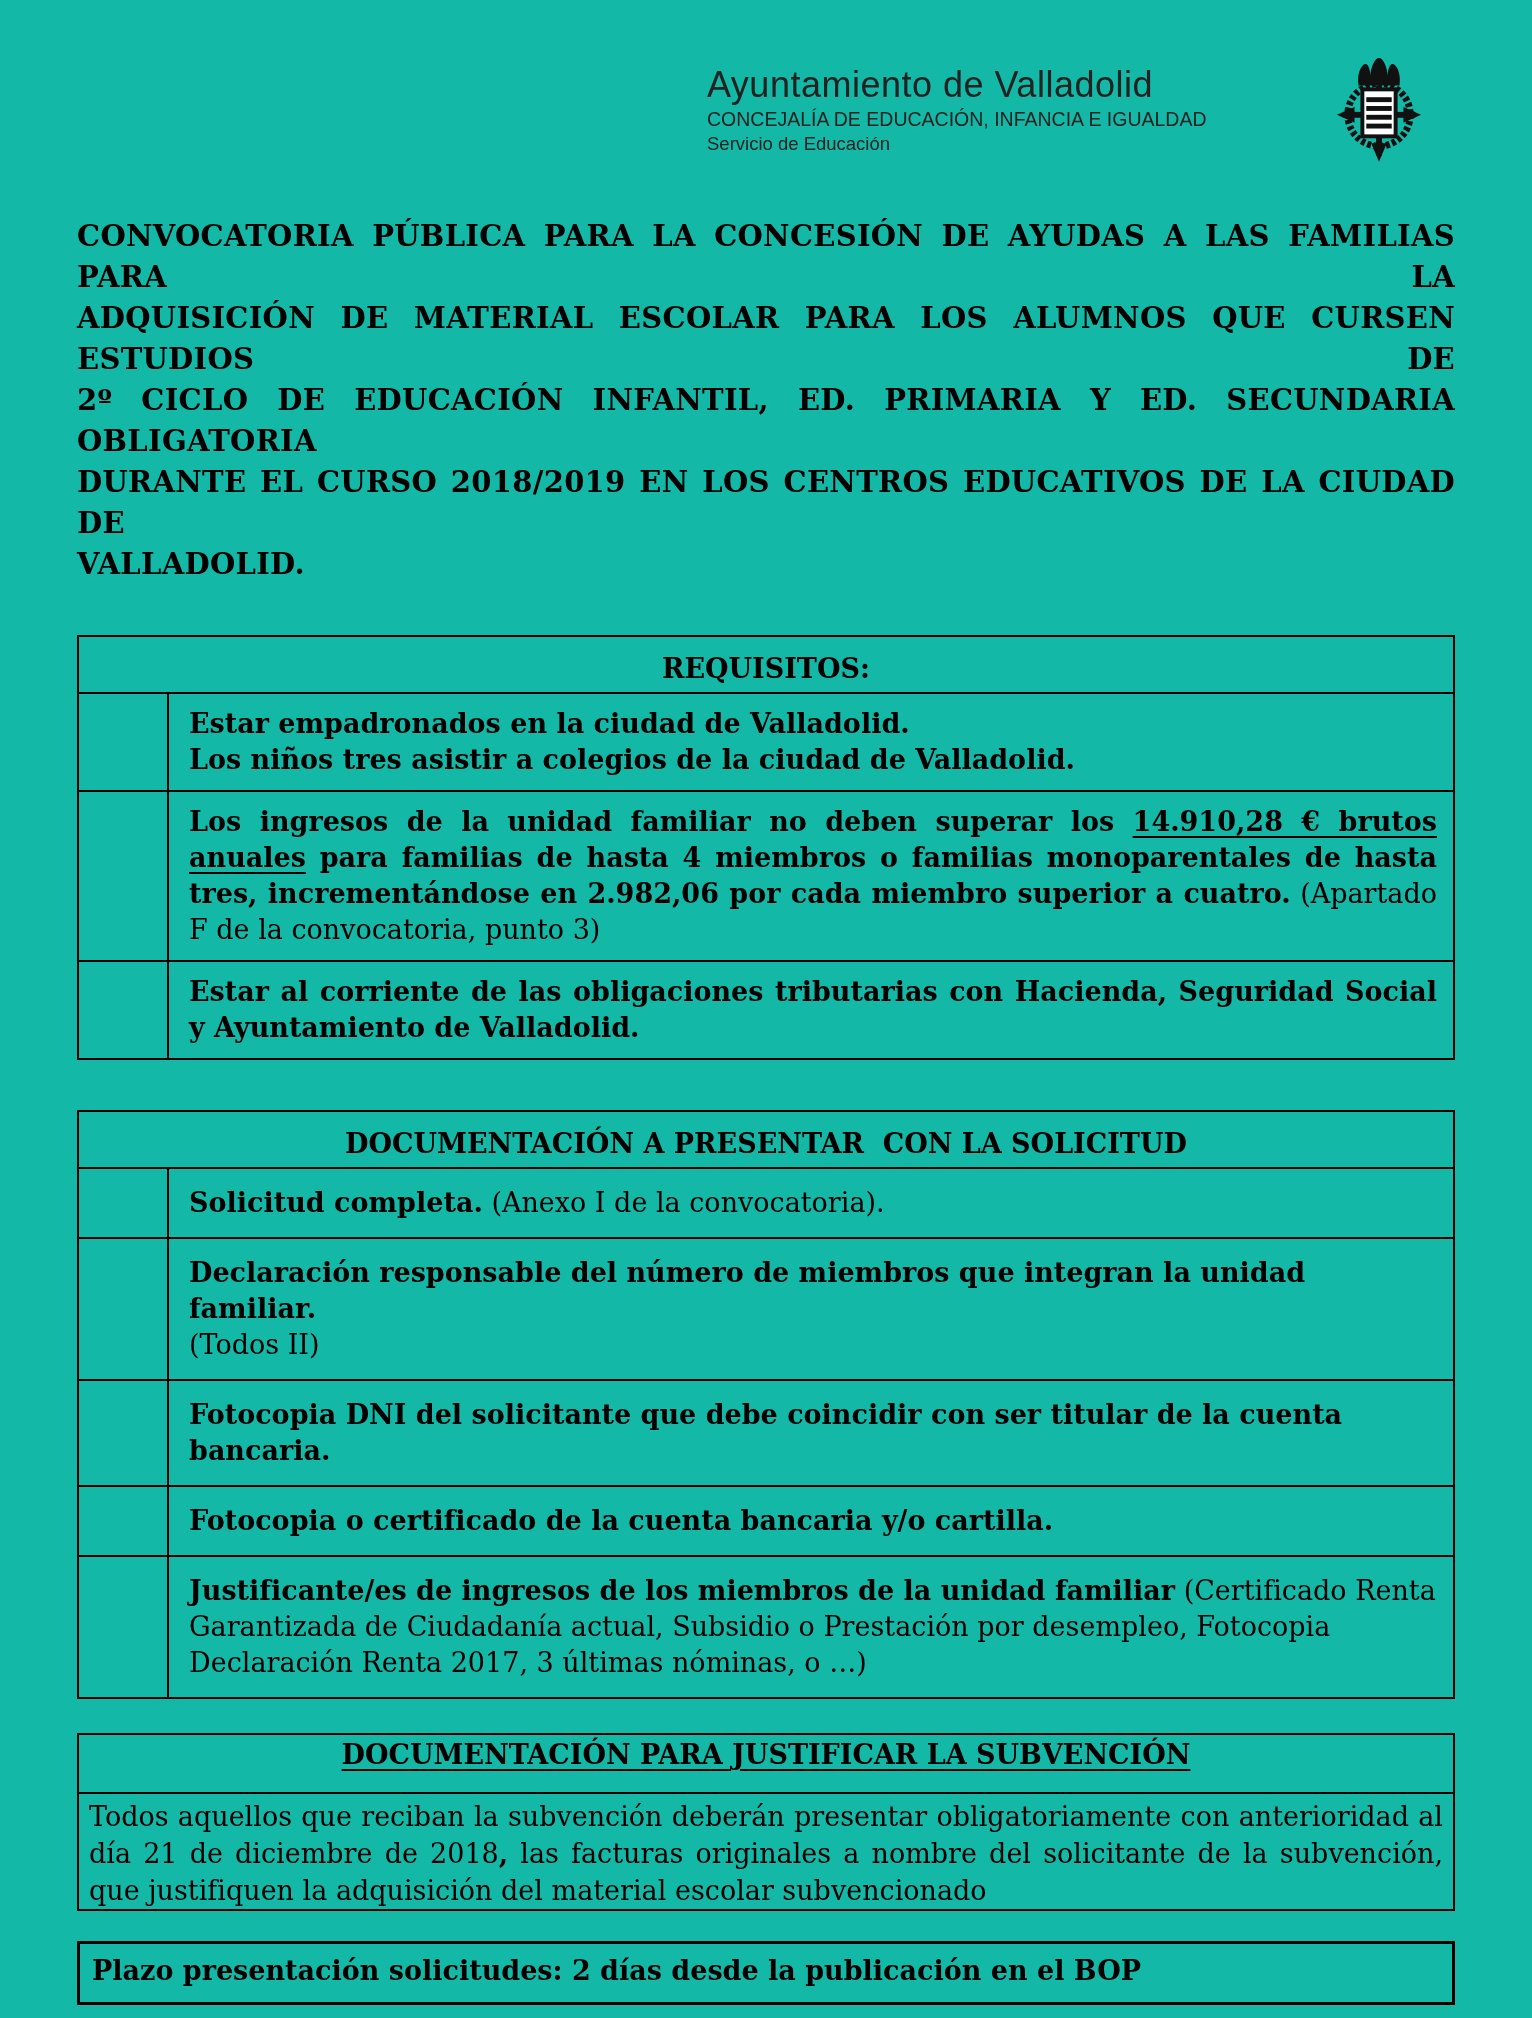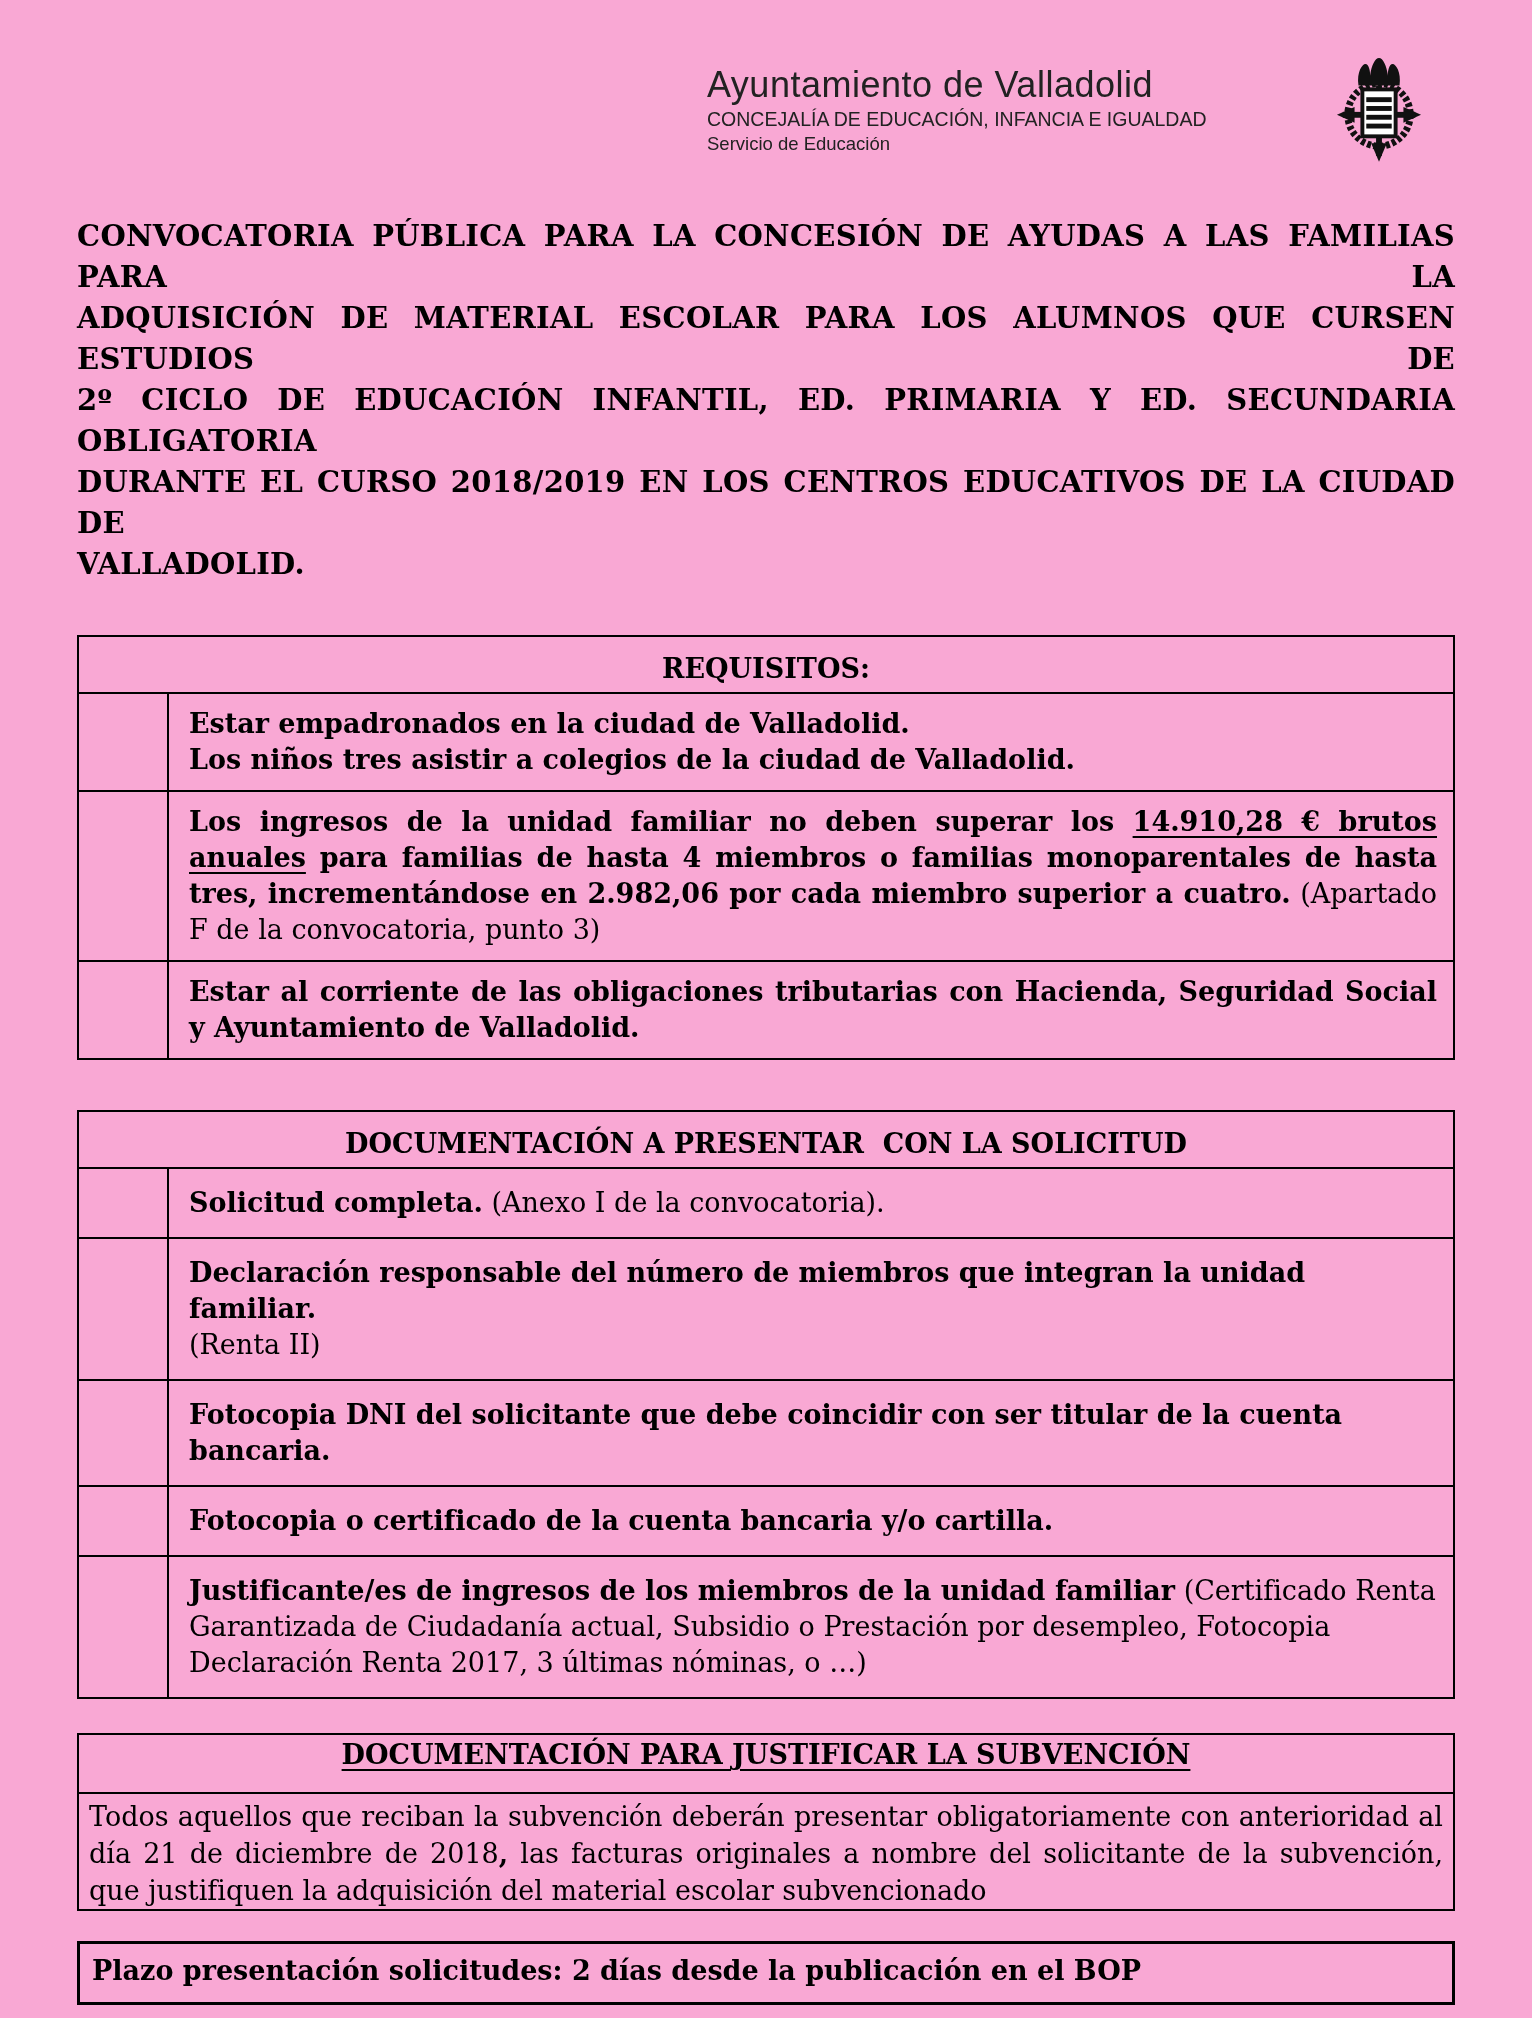--- a/index.html
+++ b/index.html
@@ -1,19 +1,19 @@
 <!DOCTYPE html>
 <html lang="es"><head>
 <meta charset="utf-8">
 <style>
   html,body{margin:0;padding:0;background:#e8e8e8;}
   .page{
     position:relative;
     width:1532px;height:2018px;
-    background:#f9a8d4;
+    background:#14b8a6;
     box-sizing:border-box;
     padding:52px 77px 0 77px;
     overflow:hidden;
     font-family:"DejaVu Serif","Liberation Serif",serif;
     color:#000;
   }
   
   .hdr{position:relative;height:118px;}
   .hdr-text{
     position:absolute;left:630px;top:12px;
@@ -154,21 +154,21 @@
     <tbody>
         <tr>
       <td colspan="2" class="t-head">DOCUMENTACIÓN A PRESENTAR  CON LA SOLICITUD</td>
     </tr>
     <tr>
       <td class="check"></td>
       <td class="content"><span class="b">Solicitud completa.</span><span class="r"> (Anexo I de la convocatoria).</span></td>
     </tr>
     <tr>
       <td class="check"></td>
-      <td class="content"><span class="b">Declaración responsable del número de miembros que integran la unidad familiar.</span><br><span class="r">(Renta II)</span></td>
+      <td class="content"><span class="b">Declaración responsable del número de miembros que integran la unidad familiar.</span><br><span class="r">(Todos II)</span></td>
     </tr>
     <tr>
       <td class="check"></td>
       <td class="content b">Fotocopia DNI del solicitante que debe coincidir con ser titular de la cuenta bancaria.</td>
     </tr>
     <tr>
       <td class="check"></td>
       <td class="content b">Fotocopia o certificado de la cuenta bancaria y/o cartilla.</td>
     </tr>
     <tr>

